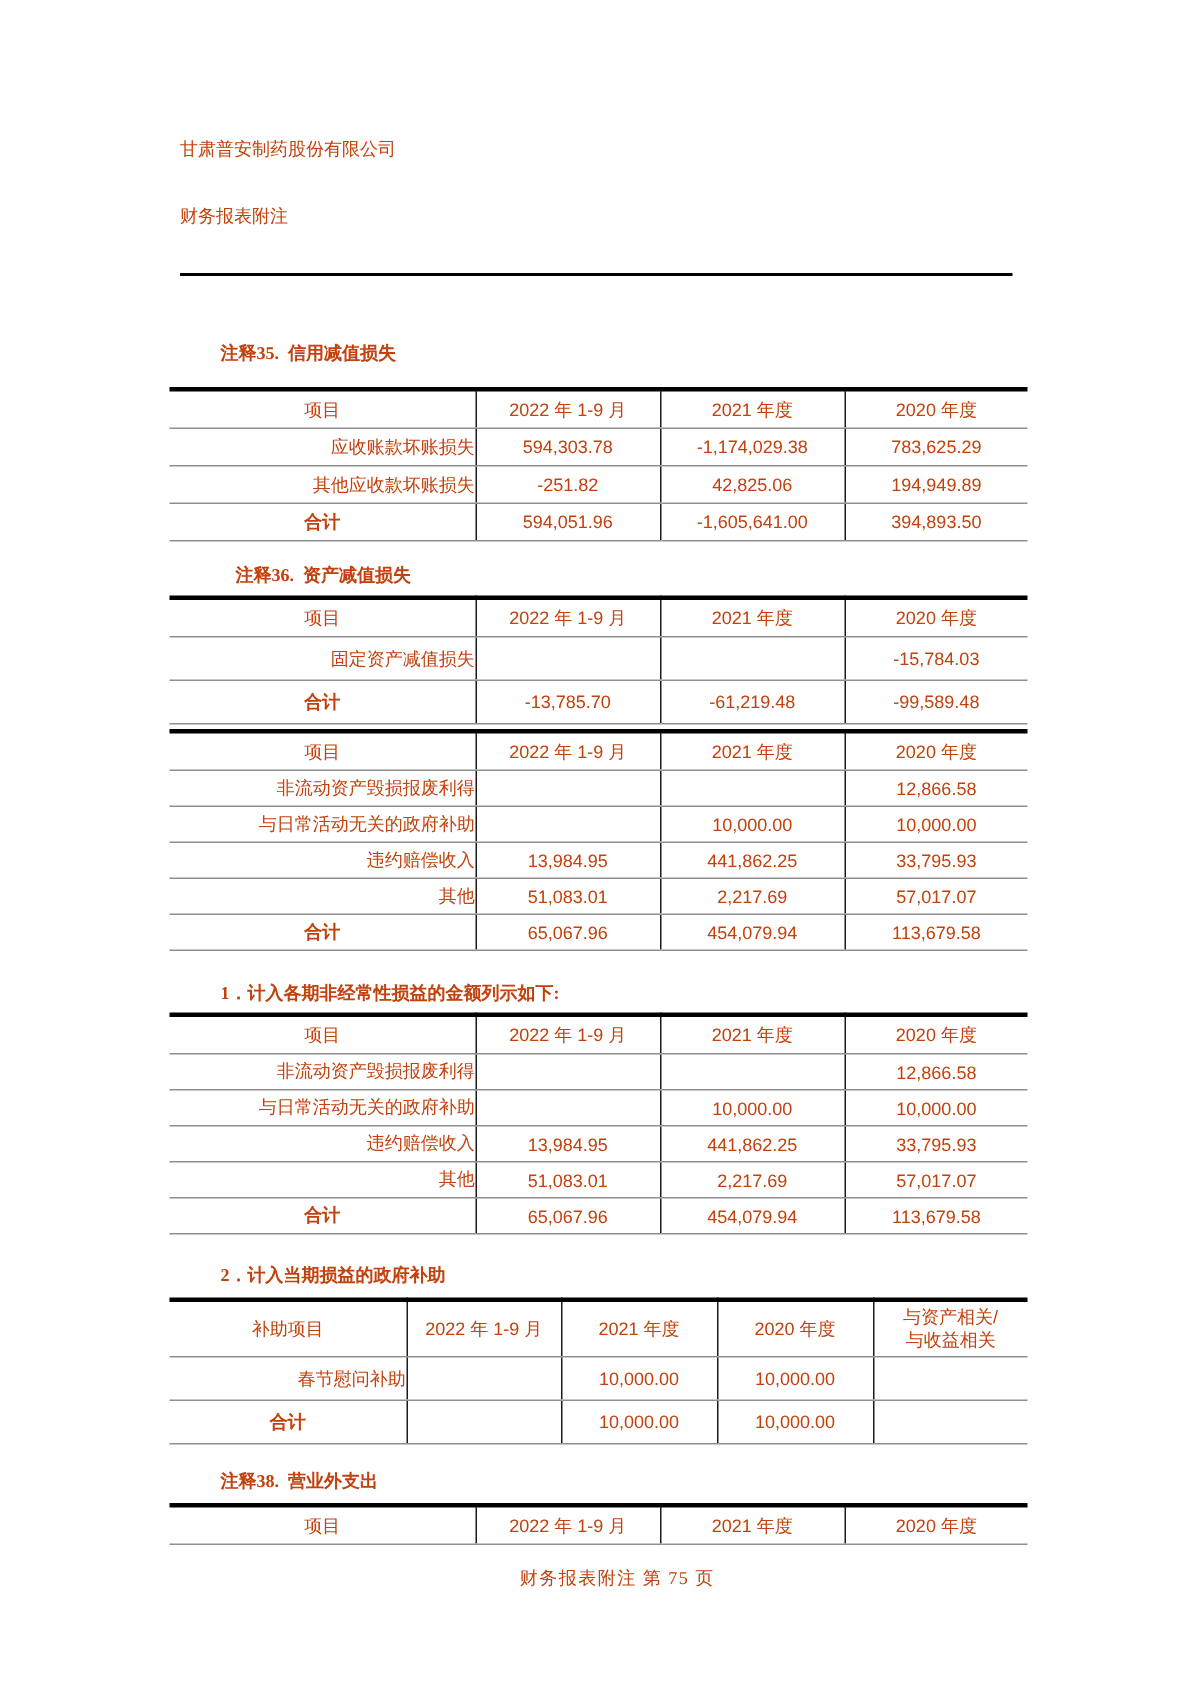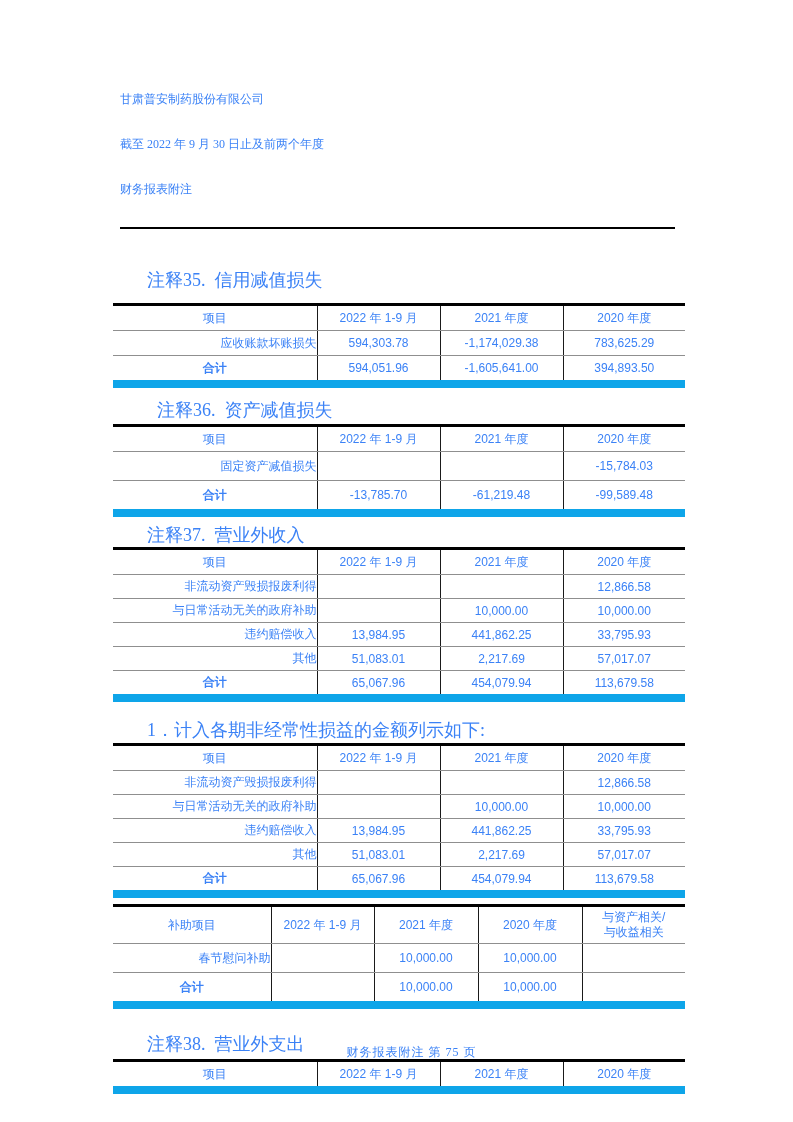--- a/index.html
+++ b/index.html
@@ -1,32 +1,32 @@
 <!DOCTYPE html>
 <html><head>
 <meta charset="utf-8">
 <style>
   html,body{margin:0;padding:0;background:#ffffff;}
   .page{position:relative;width:743px;height:1122px;background:#fff;overflow:hidden;
-        font-family:"Liberation Serif","DejaVu Serif",serif;color:#3b82f6;}
+        font-family:"Liberation Serif","DejaVu Serif",serif;color:#c2410c;}
   .content{position:absolute;left:113px;top:62px;width:573px;}
 
   .doc-header{font-size:12px;line-height:15px;margin-left:7px;white-space:pre-wrap;}
   .rule{margin-left:7px;width:555px;border-top:2px solid #000;height:0;}
 
-  .sec-title{font-size:18px;font-weight:normal;line-height:18px;margin:0 0 0 34px;white-space:pre-wrap;}
+  .sec-title{font-size:12px;font-weight:bold;line-height:18px;margin:0 0 0 34px;white-space:pre-wrap;}
   #t35-title{margin-top:42px;}
   #t36-title{margin-top:13px;margin-left:44px;}
   #t37-title{margin-top:9px;}
   #sub1-title{margin-top:19px;}
   #sub2-title{margin-top:18px;}
-  #t38-title{margin-top:26px;}
+  #t38-title{margin-top:15px;}
 
   table.fin{border-collapse:collapse;table-layout:fixed;width:572px;
-            border-top:3px solid #000;border-bottom:8px solid #0ea5e9;
+            border-top:3px solid #000;border-bottom:1px solid #0ea5e9;
             font-family:"Liberation Sans","DejaVu Sans",sans-serif;font-size:12px;}
   #t35{margin-top:14px;}
   #t36{margin-top:5px;}
   #t37{margin-top:3px;}
   #sub1{margin-top:4px;}
   #sub2{margin-top:6px;}
   #t38{margin-top:6px;}
 
   table.fin col.c0{width:204px;} table.fin col.c1{width:123px;}
   table.fin col.c2{width:123px;} table.fin col.c3{width:122px;}
@@ -50,21 +50,20 @@
                font-size:12px;letter-spacing:1px;white-space:pre-wrap;}
 </style>
 </head>
 <body>
 
 <div class="page">
   <div class="content">
 
     <div class="doc-header">
       <div>甘肃普安制药股份有限公司</div>
-      <div>截至 2022 年 9 月 30 日止及前两个年度</div>
       <div>财务报表附注</div>
     </div>
     <div class="rule"></div>
 
     <div class="sec-title" id="t35-title">注释35.  信用减值损失</div>
     <table class="fin" id="t35">
       <colgroup>
           <col class="c0">
           <col class="c1">
           <col class="c2">
@@ -78,20 +77,26 @@
           <th>2020 年度</th>
         </tr>
       </thead>
       <tbody>
         <tr>
           <td class="lbl">应收账款坏账损失</td>
           <td class="num">594,303.78</td>
           <td class="num">-1,174,029.38</td>
           <td class="num">783,625.29</td>
         </tr>
+        <tr>
+          <td class="lbl">其他应收款坏账损失</td>
+          <td class="num">-251.82</td>
+          <td class="num">42,825.06</td>
+          <td class="num">194,949.89</td>
+        </tr>
         <tr class="total">
           <td class="lbl">合计</td>
           <td class="num">594,051.96</td>
           <td class="num">-1,605,641.00</td>
           <td class="num">394,893.50</td>
         </tr>
       </tbody>
     </table>
 
     <div class="sec-title" id="t36-title">注释36.  资产减值损失</div>
@@ -119,21 +124,20 @@
         </tr>
         <tr class="total">
           <td class="lbl">合计</td>
           <td class="num">-13,785.70</td>
           <td class="num">-61,219.48</td>
           <td class="num">-99,589.48</td>
         </tr>
       </tbody>
     </table>
 
-    <div class="sec-title" id="t37-title">注释37.  营业外收入</div>
     <table class="fin" id="t37">
       <colgroup>
           <col class="c0">
           <col class="c1">
           <col class="c2">
           <col class="c3">
         </colgroup>
       <thead>
         <tr>
           <th>项目</th>
@@ -219,20 +223,21 @@
         </tr>
         <tr class="total">
           <td class="lbl">合计</td>
           <td class="num">65,067.96</td>
           <td class="num">454,079.94</td>
           <td class="num">113,679.58</td>
         </tr>
       </tbody>
     </table>
 
+    <div class="sec-title" id="sub2-title">2．计入当期损益的政府补助</div>
     <table class="fin" id="sub2">
       <colgroup>
           <col class="d0">
           <col class="d1">
           <col class="d2">
           <col class="d3">
           <col class="d4">
         </colgroup>
       <thead>
         <tr>

